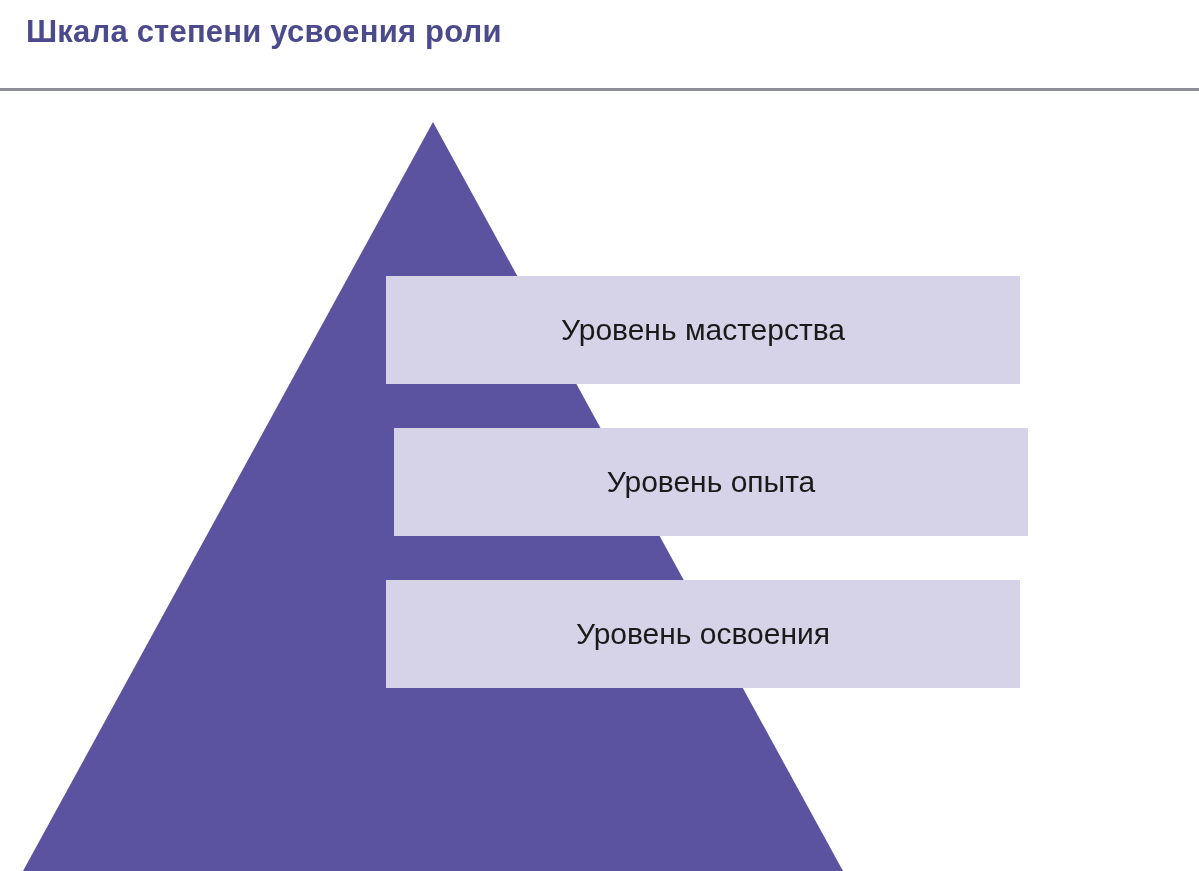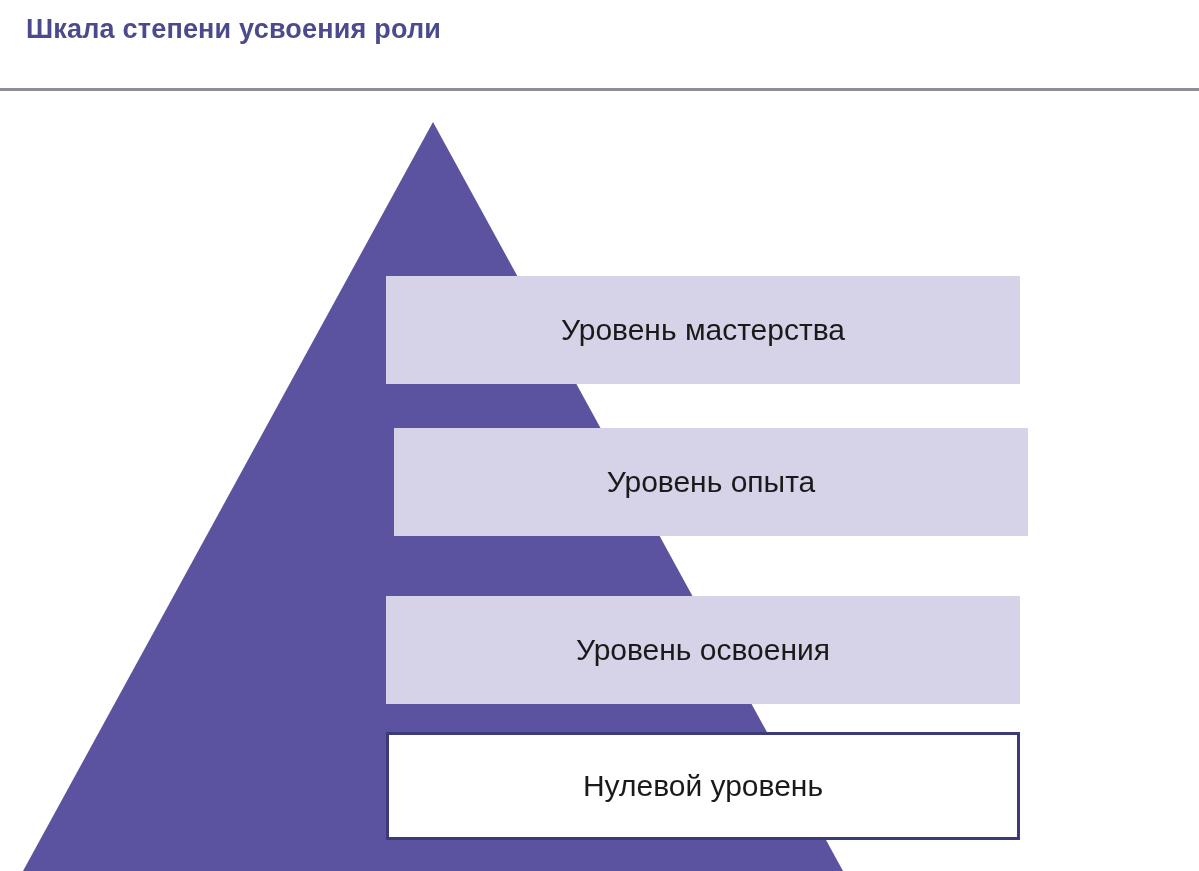--- a/index.html
+++ b/index.html
@@ -13,21 +13,21 @@
     font-family: "Liberation Sans", sans-serif;
     position: relative;
     overflow: hidden;
   }
 
   
   #slide-title {
     position: absolute;
     left: 26px;
     top: 14px;
-    font-size: 27px;
+    font-size: 31px;
     font-weight: bold;
     color: #4a4a8c;
     letter-spacing: 0.2px;
     white-space: nowrap;
   }
   #title-rule {
     position: absolute;
     left: 0px;
     top: 88px;
     width: 1199px;
@@ -78,21 +78,20 @@
     height: 108px;
     background: #d6d3e8;
     margin-left: 8px;
   }
   #level-adoption {
     left: 386px;
     top: 480px;
     width: 634px;
     height: 108px;
     background: #d6d3e8;
-    margin-top: 16px;
   }
   #level-zero {
     left: 386px;
     top: 632px;
     width: 634px;
     height: 108px;
     background: #ffffff;
     border: 3px solid #3b3b7a;
   }
 </style>
@@ -114,17 +113,14 @@
   </div>
 
   <div class="level-bar" id="level-experience">
     <span class="level-label">Уровень опыта</span>
   </div>
 
   <div class="level-bar" id="level-adoption">
     <span class="level-label">Уровень освоения</span>
   </div>
 
-  <div class="level-bar" id="level-zero">
-    <span class="level-label">Нулевой уровень</span>
-  </div>
 
 </div>
 
 </body></html>

